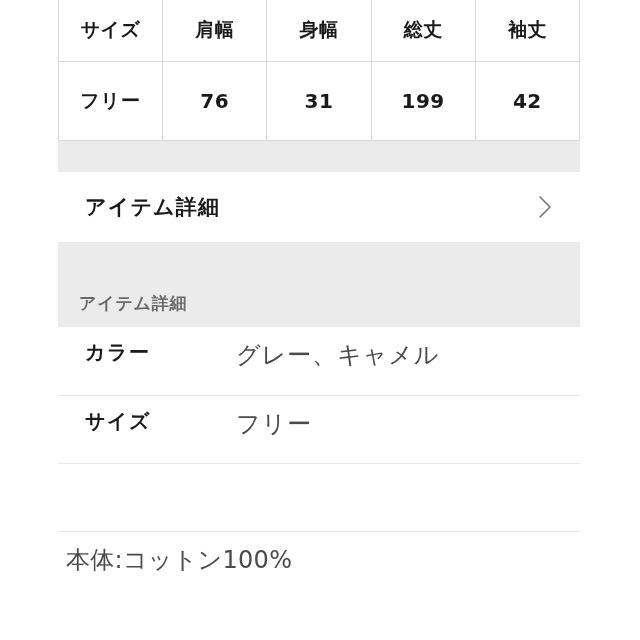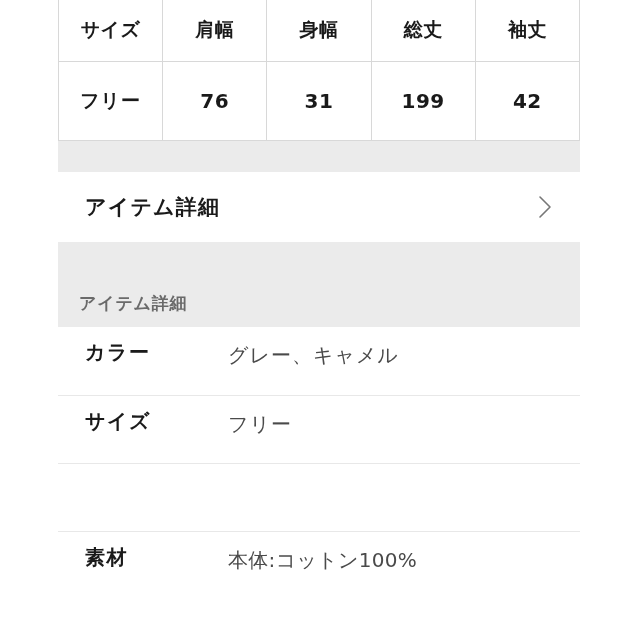--- a/index.html
+++ b/index.html
@@ -142,25 +142,26 @@
     box-sizing: border-box;
     font-size: 20px;
     font-weight: bold;
     color: #1a1a1a;
     letter-spacing: 1.5px;
     line-height: 28px;
   }
   .detail-value {
     flex: 1 1 auto;
     padding-right: 24px;
-    font-size: 20px;
+    font-size: 24px;
     color: #4a4a4a;
     letter-spacing: 1px;
     line-height: 34px;
     word-break: break-all;
+    margin-left: 8px;
   }
   .detail-value.mono-ish {
     letter-spacing: 0.3px;
   }
 </style>
 </head>
 <body>
 
 <div class="page">
   <div class="content">
@@ -208,18 +209,17 @@
 
     <div class="detail-row">
       <div class="detail-label">サイズ</div>
       <div class="detail-value">フリー</div>
     </div>
 
     <div class="detail-row">
     </div>
 
     <div class="detail-row">
-      <div class="detail-label">素材</div>
       <div class="detail-value mono-ish">本体:コットン100%</div>
     </div>
 
   </div>
 </div>
 
 </body></html>

